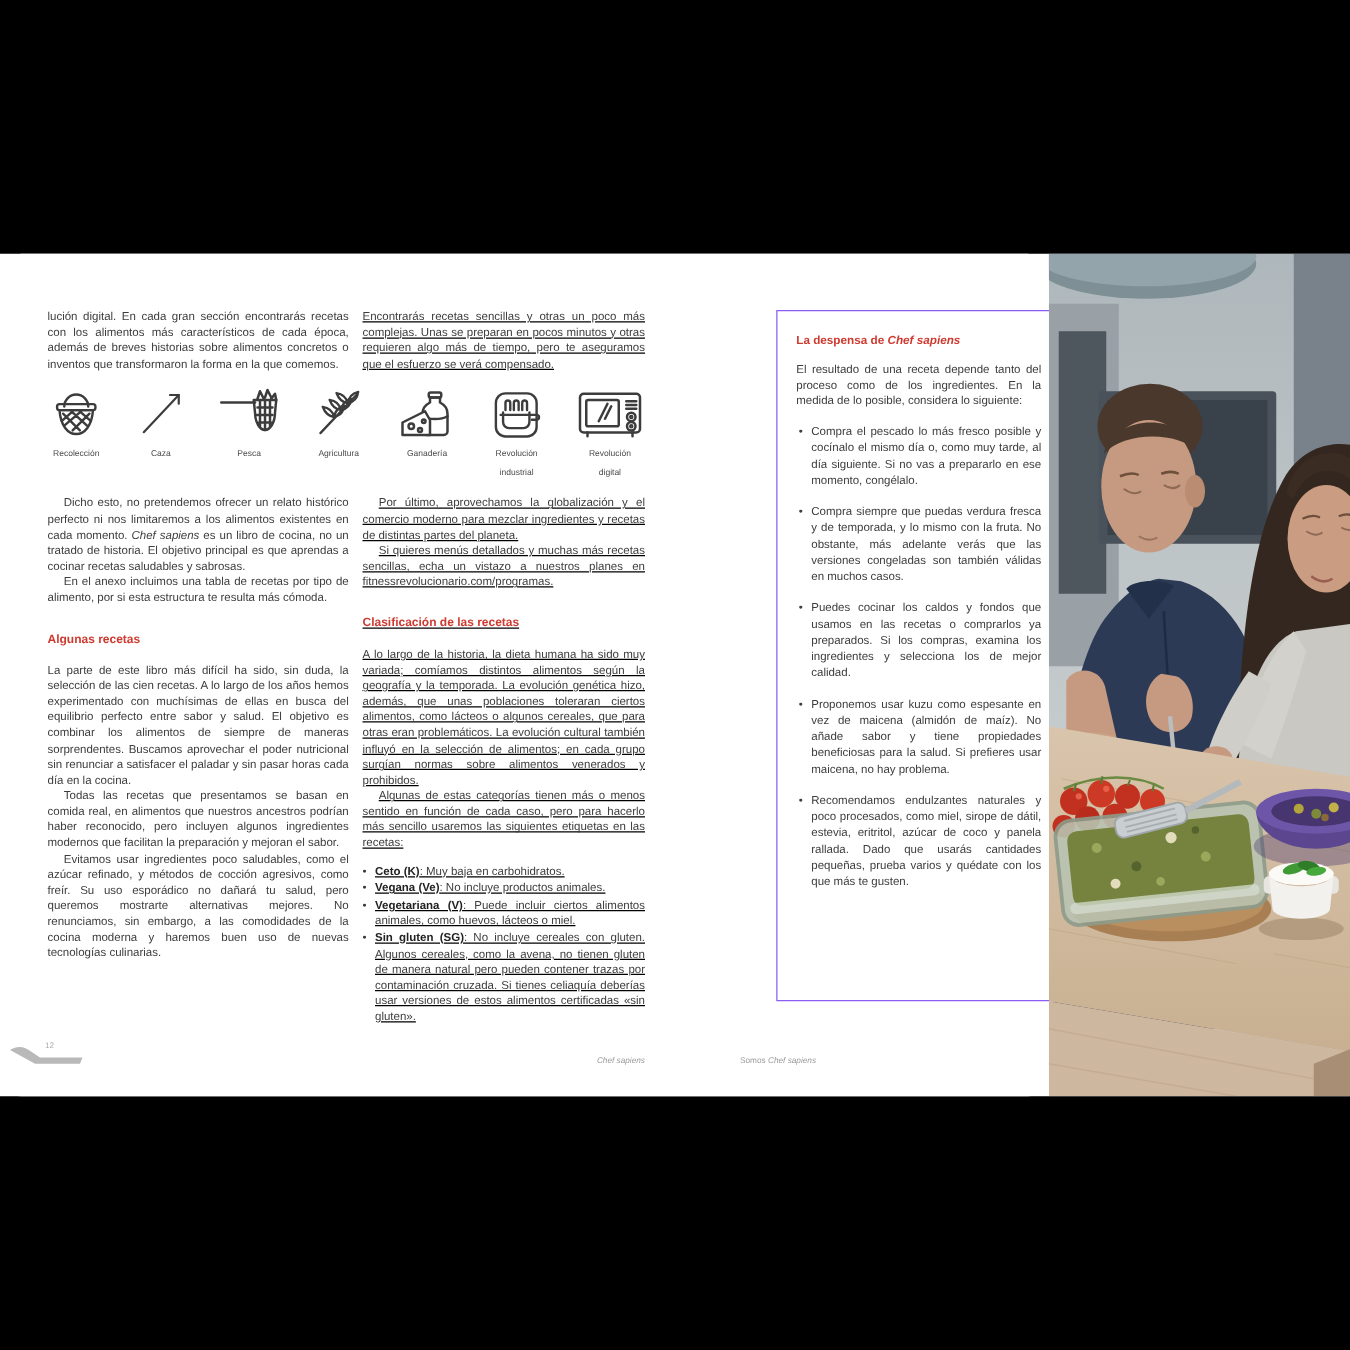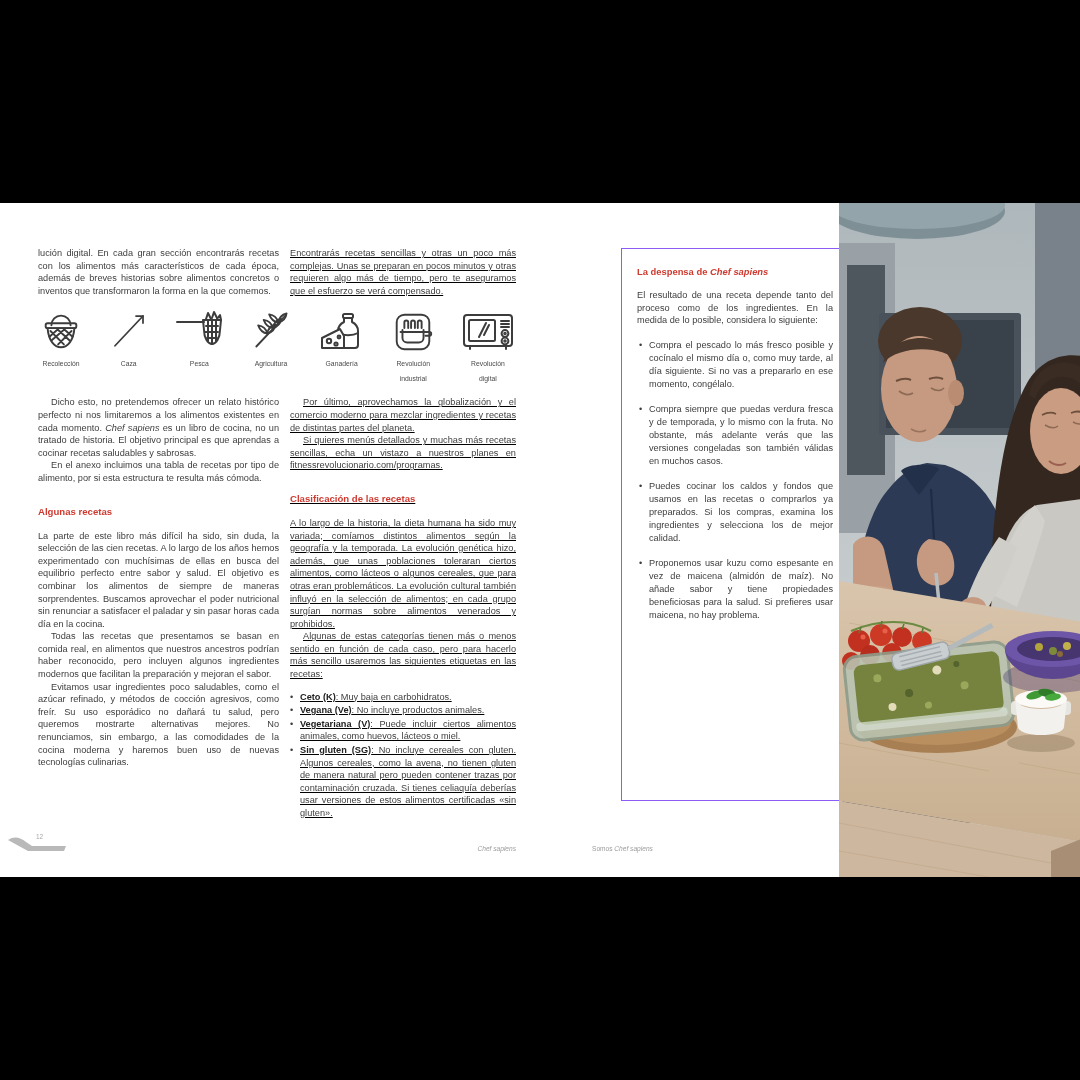--- a/index.html
+++ b/index.html
@@ -200,20 +200,21 @@
       </div>
 
       <div class="pantry">
         <h3><span>La despensa de </span><i>Chef sapiens</i></h3>
         <p class="body">El resultado de una receta depende tanto del proceso como de los ingredientes. En la medida de lo posible, considera lo siguiente:</p>
         <ul class="pantry-list">
           <li>Compra el pescado lo más fresco posible y cocínalo el mismo día o, como muy tarde, al día siguiente. Si no vas a prepararlo en ese momento, congélalo.</li>
           <li>Compra siempre que puedas verdura fresca y de temporada, y lo mismo con la fruta. No obstante, más adelante verás que las versiones congeladas son también válidas en muchos casos.</li>
           <li>Puedes cocinar los caldos y fondos que usamos en las recetas o comprarlos ya preparados. Si los compras, examina los ingredientes y selecciona los de mejor calidad.</li>
           <li>Proponemos usar kuzu como espesante en vez de maicena (almidón de maíz). No añade sabor y tiene propiedades beneficiosas para la salud. Si prefieres usar maicena, no hay problema.</li>
+          <li>Recomendamos endulzantes naturales y poco procesados, como miel, sirope de dátil, estevia, eritritol, azúcar de coco y panela rallada. Dado que usarás cantidades pequeñas, prueba varios y quédate con los que más te gusten.</li>
         </ul>
       </div>
 
       <div class="pageno-group">
         <span class="pageno">12</span>
         <span class="knife">
           <svg width="62" height="22" viewBox="0 0 62 22">
             <path d="M2,7 C8,3 14,4 20,9 L26,13 L60,13 L58,18 L22,18 Z" fill="#b9b9b9"></path>
           </svg>
         </span>

